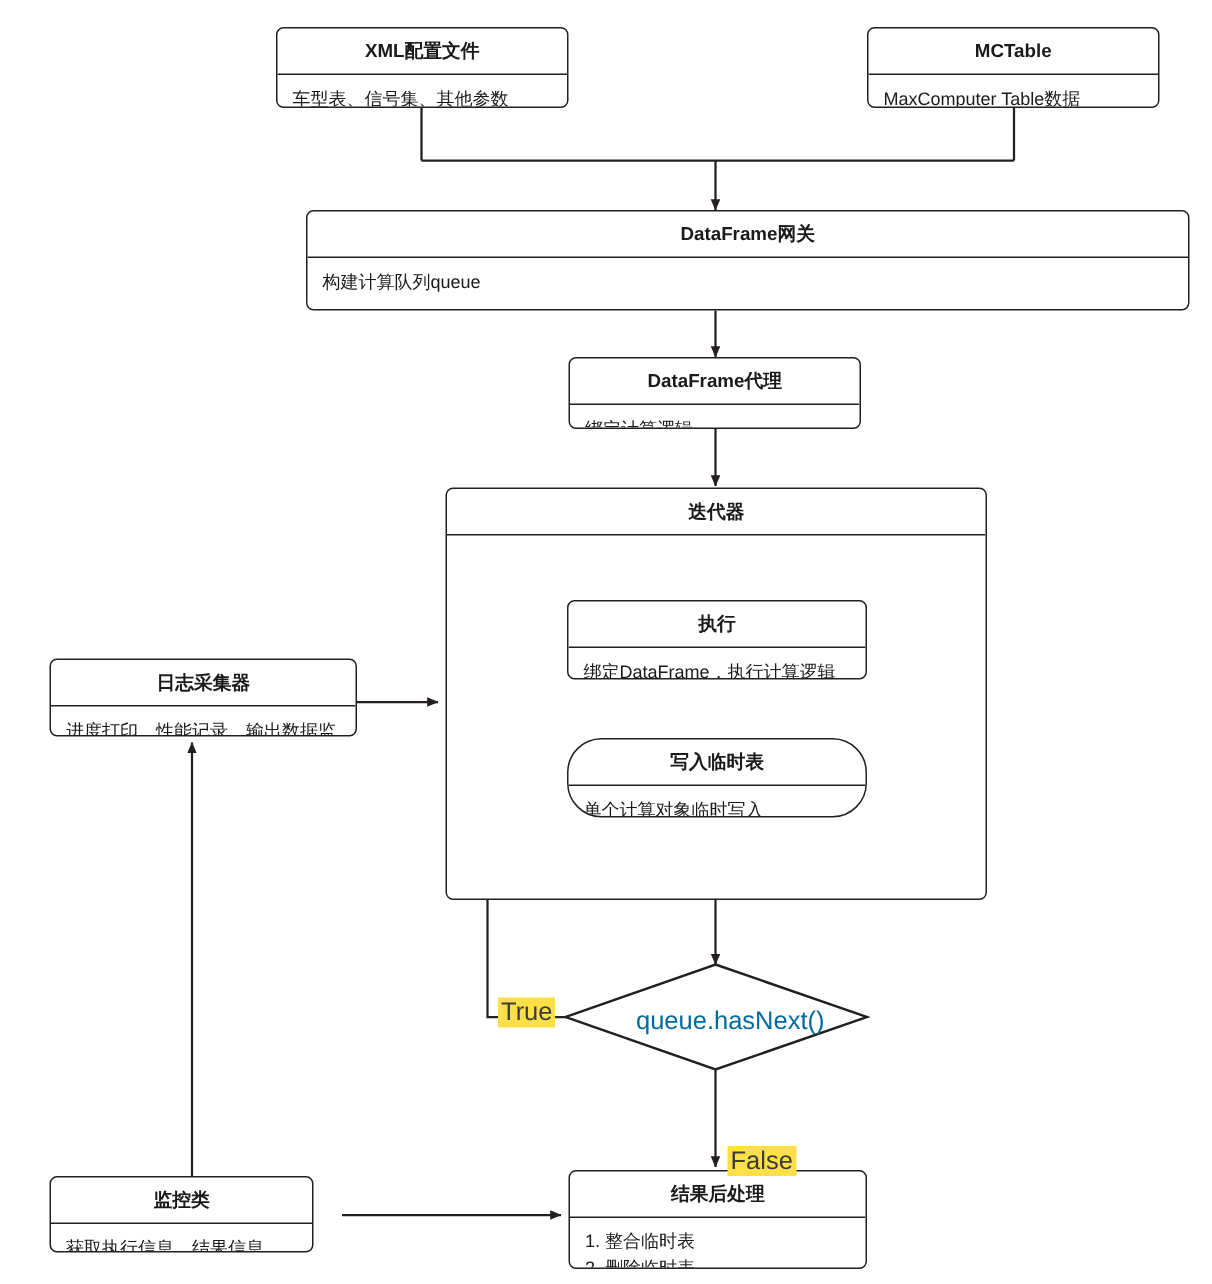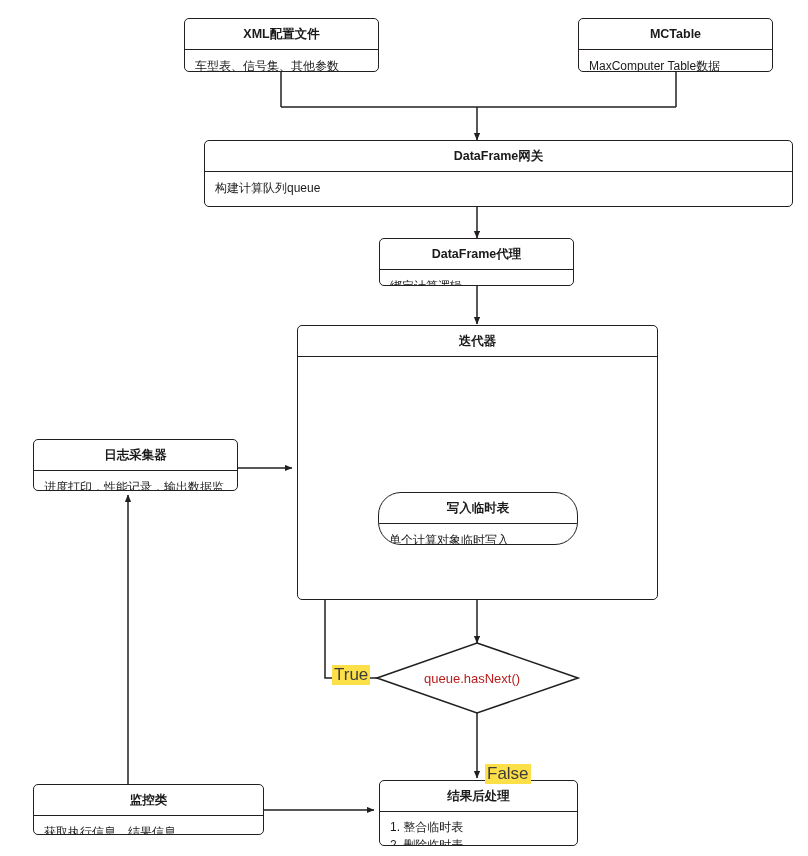--- a/index.html
+++ b/index.html
@@ -59,22 +59,22 @@
   }
   .node .body.list {
     padding: 6px 10px;
   }
   .node .body.list div {
     line-height: 1.5;
     white-space: nowrap;
   }
   .diamond-label {
     position: absolute;
-    font-size: 13px;
-    color: #b91c1c;
+    font-size: 17px;
+    color: #0369a1;
     white-space: nowrap;
     text-align: right;
   }
   .edge-label {
     position: absolute;
     font-size: 17px;
     color: #3c3c3c;
     background: #fde047;
     padding: 0 2px;
     white-space: nowrap;
@@ -141,32 +141,36 @@
   <div class="node" style="left:379px; top:238px; width:195px; height:48px;">
     <div class="title">DataFrame代理</div>
     <div class="body">绑定计算逻辑</div>
   </div>
 
   <div class="node container" style="left:297px; top:325px; width:361px; height:275px;">
     <div class="title">迭代器</div>
     <div class="body"></div>
   </div>
 
+  <div class="node" style="left:378px; top:400px; width:200px; height:53px;">
+    <div class="title">执行</div>
+    <div class="body">绑定DataFrame，执行计算逻辑</div>
+  </div>
 
   <div class="node" style="left:378px; top:492px; width:200px; height:53px;border-radius:23px;">
     <div class="title">写入临时表</div>
     <div class="body">单个计算对象临时写入</div>
   </div>
 
   <div class="node" style="left:33px; top:439px; width:205px; height:52px;">
     <div class="title">日志采集器</div>
     <div class="body">进度打印，性能记录，输出数据监控</div>
   </div>
 
-  <div class="node" style="left:33px; top:784px; width:231px; height:51px;">
+  <div class="node" style="left:33px; top:784px; width:176px; height:51px;">
     <div class="title">监控类</div>
     <div class="body">获取执行信息、结果信息</div>
   </div>
 
   <div class="node" style="left:379px; top:780px; width:199px; height:66px;">
     <div class="title">结果后处理</div>
     <div class="body list">
       <div>1. 整合临时表</div>
       <div>2. 删除临时表</div>
     </div>

